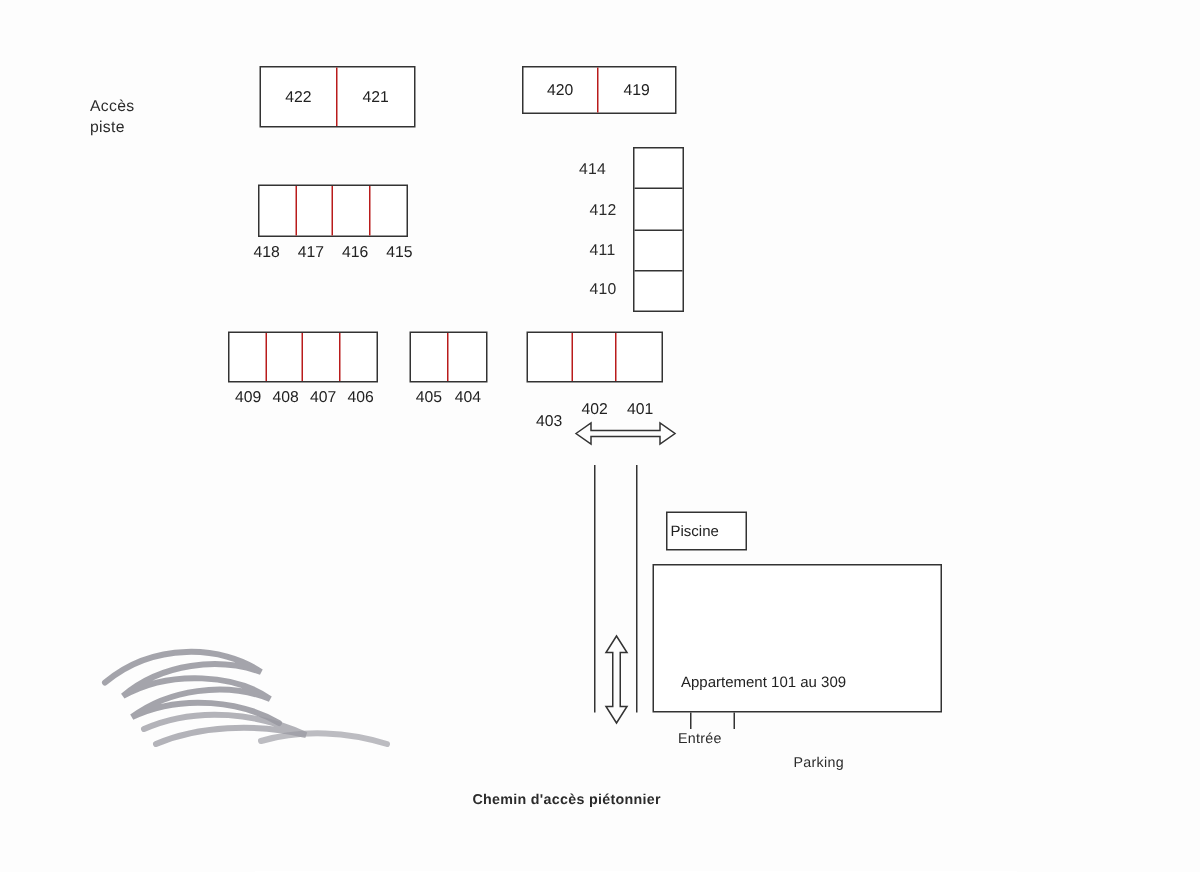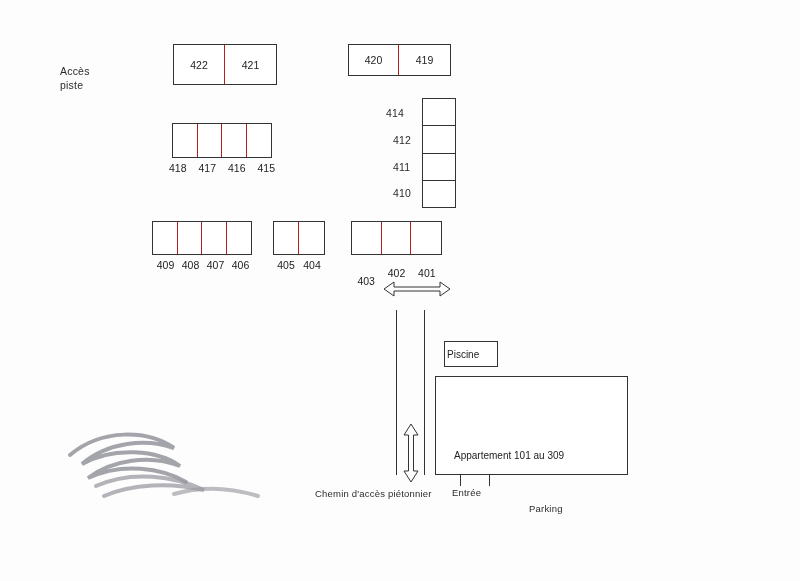--- a/index.html
+++ b/index.html
@@ -200,21 +200,21 @@
 
   <div class="obox" style="left:435px; top:376px; width:193px; height:99px;">
     <div class="otext" style="position:absolute; left:18px; top:54px;margin-top:19px;">Appartement 101 au 309</div>
   </div>
 
   <div class="tick" style="left:460px; top:475px; height:11px;"></div>
   <div class="tick" style="left:489px; top:475px; height:11px;"></div>
 
   <div class="abs label small" style="left:452px; top:487px;">Entrée</div>
   <div class="abs label small" style="left:529px; top:503px;">Parking</div>
-  <div class="abs label small" style="left:315px; top:488px;">Chemin d'accès piétonnier</div>
+  <div class="abs label small" style="left:315px; top:528px;font-weight:bold;">Chemin d'accès piétonnier</div>
 
   <svg class="swoosh" style="left:62px; top:420px;" width="220" height="85">
     <path d="M8,35 C40,8 86,10 112,28 C84,18 46,22 20,44 C52,26 96,30 118,46 C88,34 50,40 26,58 C60,42 100,48 124,62" fill="none" stroke="#9a9aa2" stroke-width="4" stroke-linecap="round" opacity="0.9"></path>
     <path d="M34,66 C70,50 112,56 142,70 C108,62 70,64 42,76" fill="none" stroke="#9a9aa2" stroke-width="4" stroke-linecap="round" opacity="0.75"></path>
     <path d="M112,74 C140,66 170,68 196,76" fill="none" stroke="#9a9aa2" stroke-width="4" stroke-linecap="round" opacity="0.65"></path>
   </svg>
 
 </div>
 
 </body></html>

